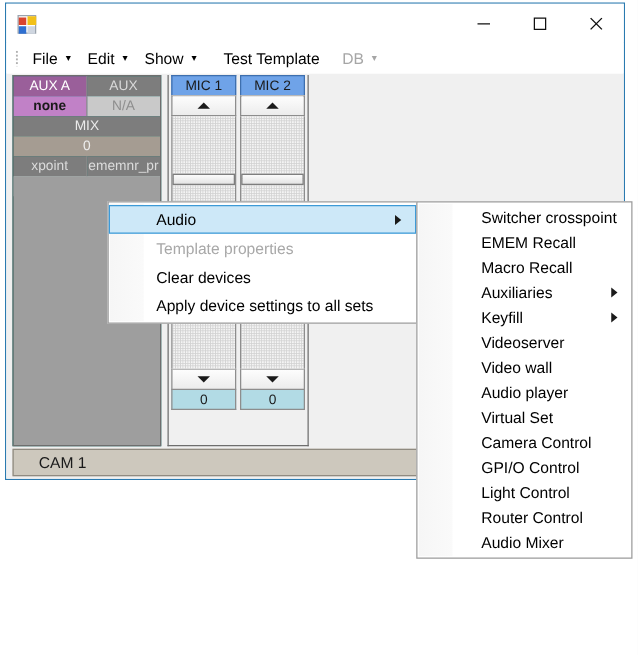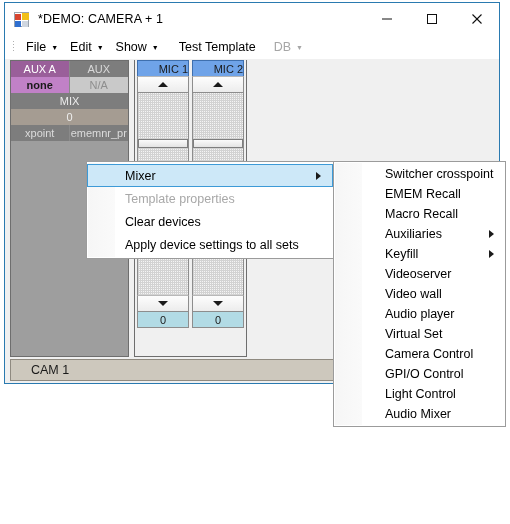--- a/index.html
+++ b/index.html
@@ -186,21 +186,21 @@
     position: absolute;
     left: 2px; top: 0px;
     width: 107px;
     height: 294px;
   }
   .mic-cols { display: flex; gap: 3px; }
   .mic-col { width: 52px; }
   .mic-head {
     height: 16px;
     line-height: 16px;
-    text-align: right;
+    text-align: center;
     font-size: 11px;
     background: #6fa3e8;
     color: #1a1a1a;
     border-left: 1px solid #3e6fae;
     border-right: 1px solid #3e6fae;
     border-top: 1px solid #3e6fae;
     box-sizing: border-box;
   }
   .mic-arrow-btn {
     height: 17px;
@@ -375,21 +375,20 @@
   <div id="app-window">
 
     <div id="title-bar">
       <div id="app-icon">
         <div class="frame"></div>
         <div class="sq a"></div>
         <div class="sq b"></div>
         <div class="sq c"></div>
         <div class="sq d"></div>
       </div>
-      <div id="window-title">*DEMO: CAMERA + 1</div>
       <div class="win-btns">
         <div class="win-btn">
           <svg width="12" height="12" viewBox="0 0 12 12">
               <line x1="1" y1="6" x2="11" y2="6" stroke="#101010" stroke-width="1"></line>
             </svg>
         </div>
         <div class="win-btn">
           <svg width="12" height="12" viewBox="0 0 12 12">
               <rect x="1.5" y="1.5" width="9" height="9" fill="none" stroke="#101010" stroke-width="1"></rect>
             </svg>
@@ -492,21 +491,21 @@
 
       <div id="status-bar">
         <span>CAM 1</span>
       </div>
 
     </div>
   </div>
 
   <div id="context-menu">
     <div class="ctx-item selected">
-      <span>Mixer</span>
+      <span>Audio</span>
       <span class="ctx-arrow"></span>
     </div>
     <div class="ctx-item disabled">
       <span>Template properties</span>
     </div>
     <div class="ctx-item">
       <span>Clear devices</span>
     </div>
     <div class="ctx-item">
       <span>Apply device settings to all sets</span>
@@ -546,17 +545,20 @@
     <div class="sub-item">
       <span>Camera Control</span>
     </div>
     <div class="sub-item">
       <span>GPI/O Control</span>
     </div>
     <div class="sub-item">
       <span>Light Control</span>
     </div>
     <div class="sub-item">
+      <span>Router Control</span>
+    </div>
+    <div class="sub-item">
       <span>Audio Mixer</span>
     </div>
   </div>
 
 </div>
 
 </body></html>

